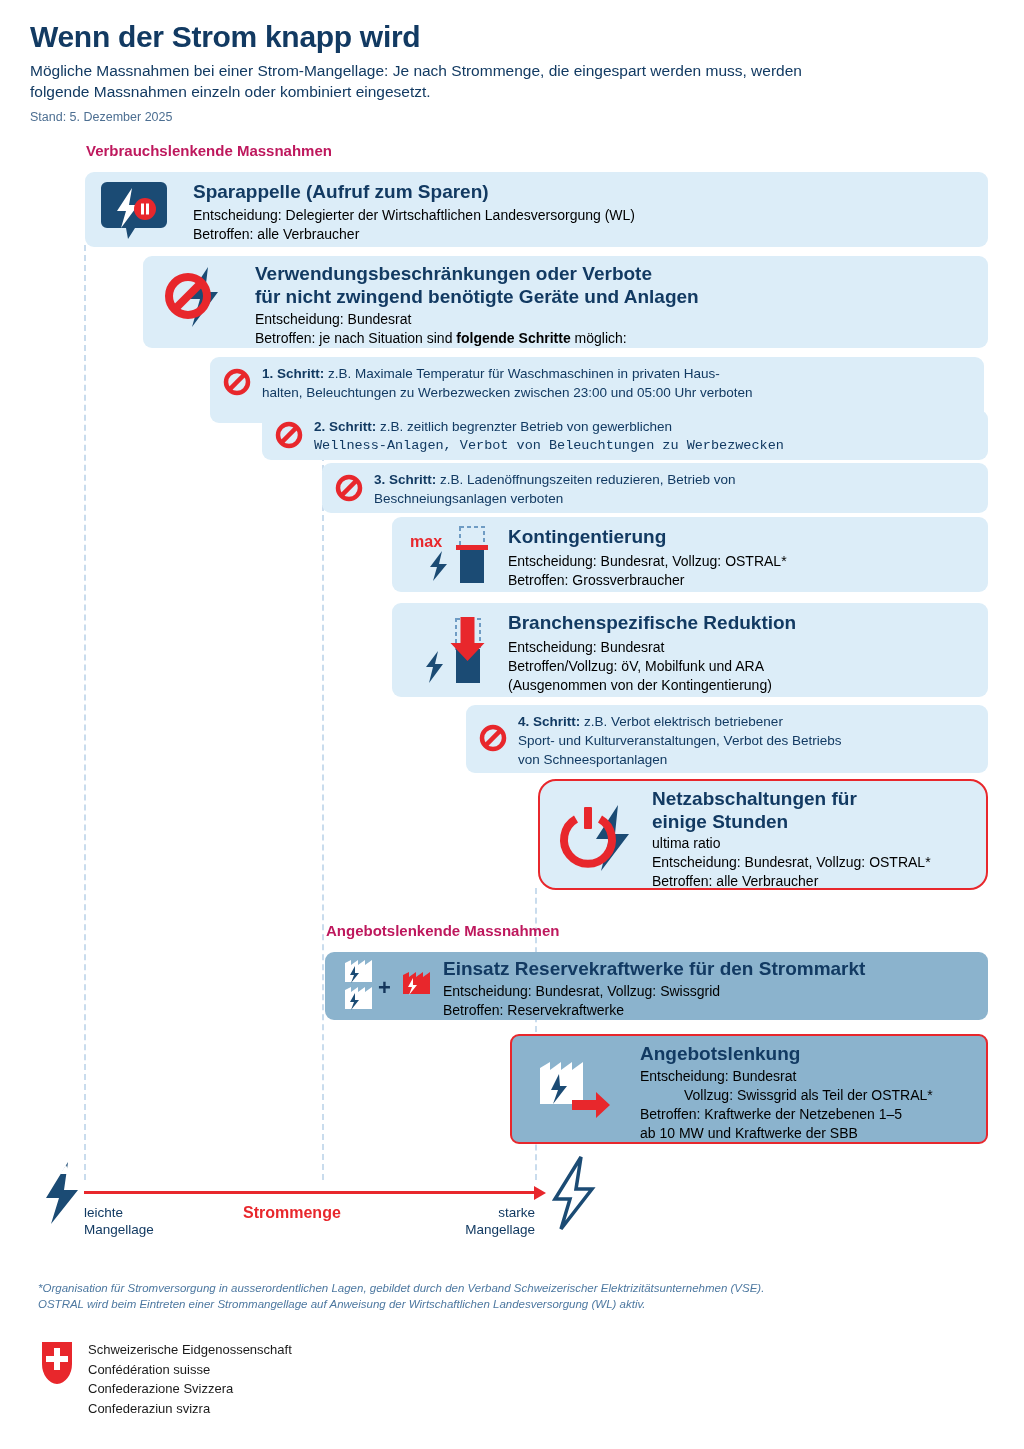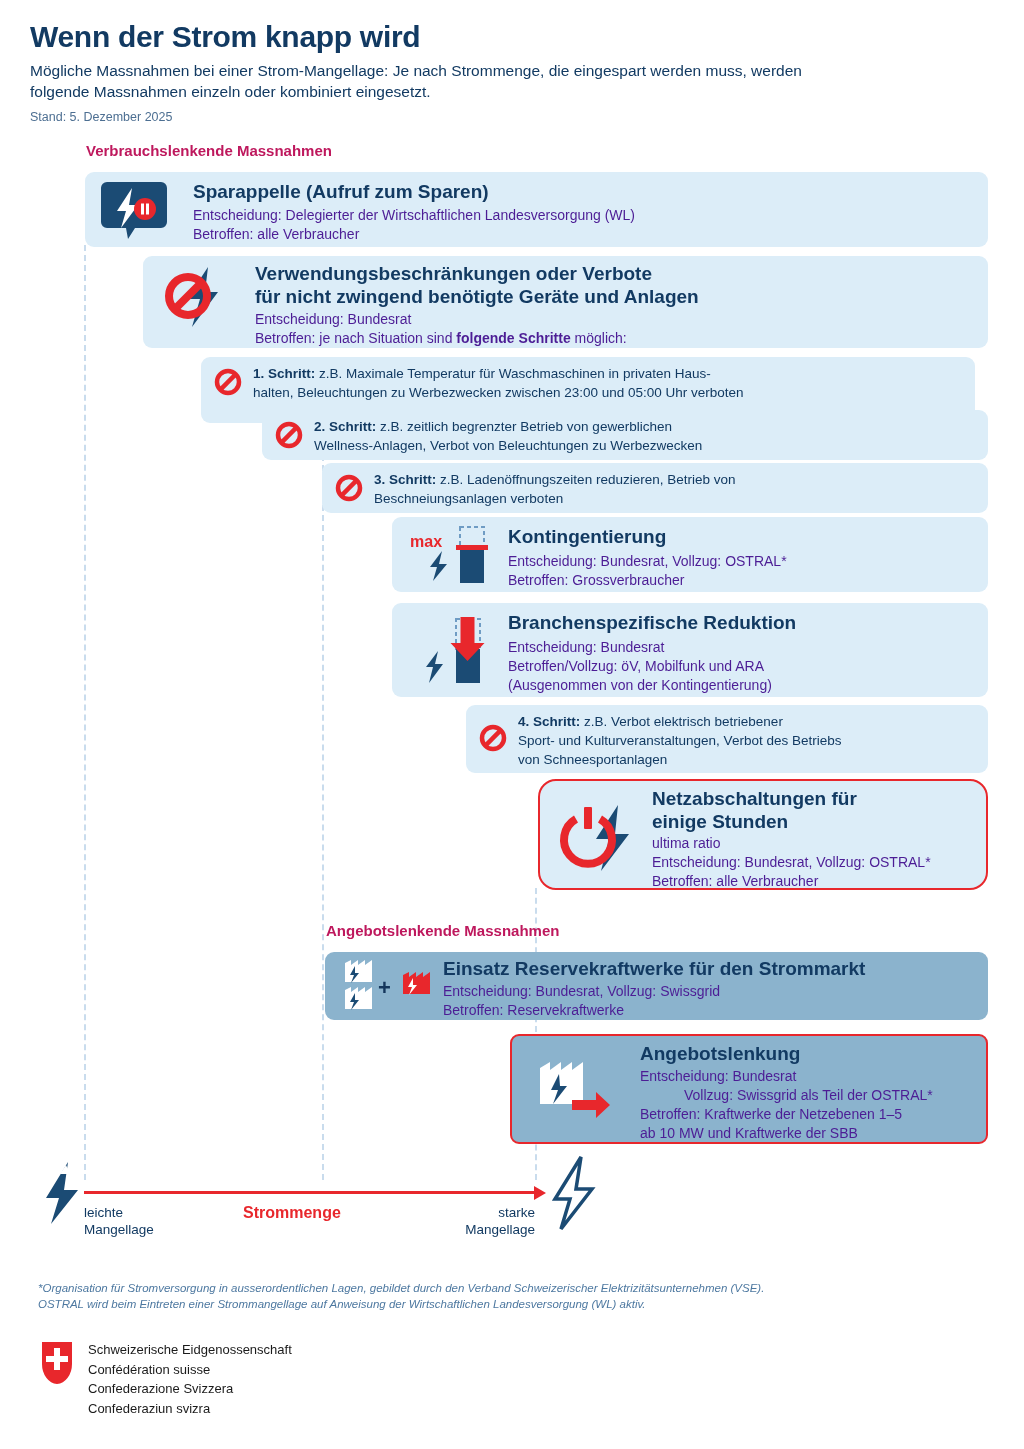--- a/index.html
+++ b/index.html
@@ -30,21 +30,21 @@
   
   .guide{position:absolute;width:0;border-left:2px dashed #c9dced;}
 
   
   .blk{position:absolute;border-radius:9px;box-sizing:border-box;}
   .blk.light{background:#dcedf8;}
   .blk.steel{background:#8bb3cd;}
   .blk.outlined{border:2px solid #e8272c;}
 
   .blk .ttl{font-weight:bold;color:#123a62;}
-  .blk .body{color:#4c1d95;}
+  .blk .body{color:#000000;}
   .blk .body b{font-weight:bold;}
 
   
   .t-lg{font-size:19px;line-height:24px;}
   .b-md{font-size:14px;line-height:19px;}
 
   .step-txt{font-size:13.5px;line-height:19px;color:#123a62;}
   .step-txt b{font-weight:bold;}
 
   
@@ -105,21 +105,21 @@
       </svg>
     </div>
     <div class="ttl t-lg" style="position:absolute;left:112px;top:6px;">Verwendungsbeschränkungen oder Verbote</div>
     <div class="ttl t-lg" style="position:absolute;left:112px;top:29px;">für nicht zwingend benötigte Geräte und Anlagen</div>
     <div class="body b-md" style="position:absolute;left:112px;top:54px;">Entscheidung: Bundesrat</div>
     <div class="body b-md" style="position:absolute;left:112px;top:73px;">
       <span>Betroffen: je nach Situation sind </span><b>folgende Schritte</b><span> möglich:</span>
     </div>
   </div>
 
-  <div class="blk light" style="left:201px;top:357px;width:774px;height:66px;text-align:right;">
+  <div class="blk light" style="left:210px;top:357px;width:774px;height:66px;text-align:right;">
     <div style="position:absolute;left:12px;top:10px;">
       <svg width="30" height="30" viewBox="0 0 30 30">
         <circle cx="15" cy="15" r="11" fill="none" stroke="#e8272c" stroke-width="4.5"></circle>
         <line x1="7.4" y1="22.6" x2="22.6" y2="7.4" stroke="#e8272c" stroke-width="4.5"></line>
       </svg>
     </div>
     <div class="step-txt" style="position:absolute;left:52px;top:7px;">
       <b>1. Schritt:</b><span> z.B. Maximale Temperatur für Waschmaschinen in privaten Haus-</span>
     </div>
     <div class="step-txt" style="position:absolute;left:52px;top:26px;">halten, Beleuchtungen zu Werbezwecken zwischen 23:00 und 05:00 Uhr verboten</div>
@@ -128,21 +128,21 @@
   <div class="blk light" style="left:262px;top:410px;width:726px;height:50px;">
     <div style="position:absolute;left:12px;top:10px;">
       <svg width="30" height="30" viewBox="0 0 30 30">
         <circle cx="15" cy="15" r="11" fill="none" stroke="#e8272c" stroke-width="4.5"></circle>
         <line x1="7.4" y1="22.6" x2="22.6" y2="7.4" stroke="#e8272c" stroke-width="4.5"></line>
       </svg>
     </div>
     <div class="step-txt" style="position:absolute;left:52px;top:7px;">
       <b>2. Schritt:</b><span> z.B. zeitlich begrenzter Betrieb von gewerblichen</span>
     </div>
-    <div class="step-txt" style="position:absolute;left:52px;top:26px;">Wellness-Anlagen, Verbot von Beleuchtungen zu Werbezwecken</div>
+    <div class="step-txt" style="position:absolute;left:52px;top:26px;font-family:Liberation Mono, monospace;">Wellness-Anlagen, Verbot von Beleuchtungen zu Werbezwecken</div>
   </div>
 
   <div class="blk light" style="left:322px;top:463px;width:666px;height:50px;">
     <div style="position:absolute;left:12px;top:10px;">
       <svg width="30" height="30" viewBox="0 0 30 30">
         <circle cx="15" cy="15" r="11" fill="none" stroke="#e8272c" stroke-width="4.5"></circle>
         <line x1="7.4" y1="22.6" x2="22.6" y2="7.4" stroke="#e8272c" stroke-width="4.5"></line>
       </svg>
     </div>
     <div class="step-txt" style="position:absolute;left:52px;top:7px;">

